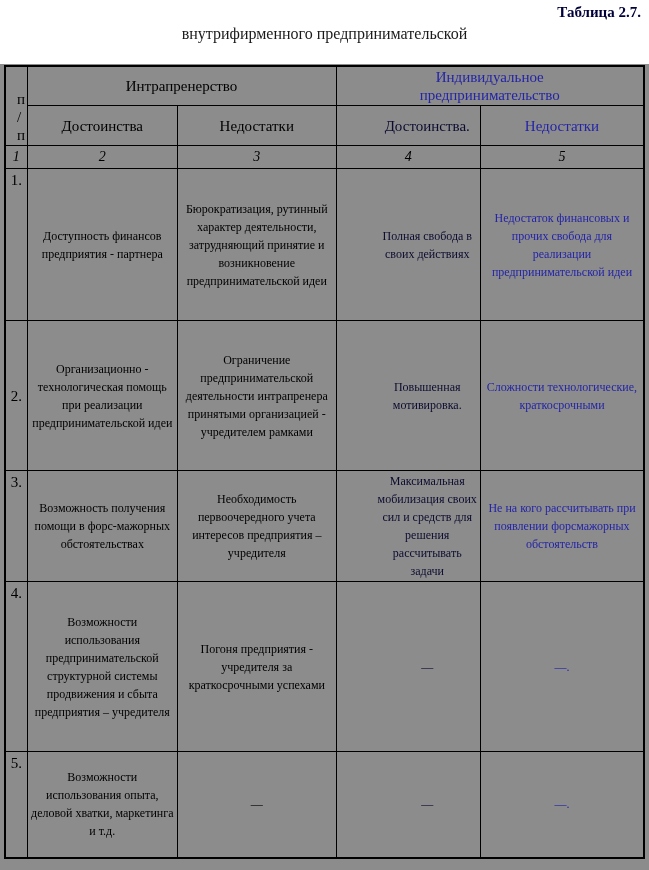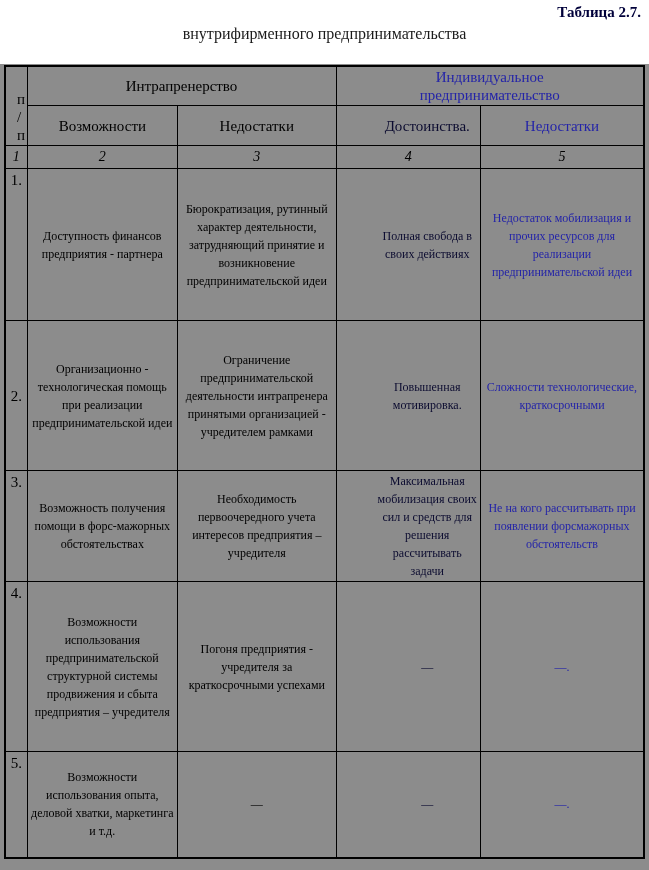--- a/index.html
+++ b/index.html
@@ -53,21 +53,21 @@
   tr.r2 .numcell{vertical-align:middle;}
 </style>
 </head>
 <body>
 
 <div class="page">
 
   <div class="title-area">
     <div class="doc-caption">Таблица 2.7.</div>
     <div class="table-title">
-      <div>внутрифирменного предпринимательства</div>
+      <div>внутрифирменного предпринимательской</div>
     </div>
   </div>
 
   <div class="gray-panel">
     <table>
       <colgroup>
         <col style="width:22px">
         <col style="width:150px">
         <col style="width:158px">
         <col style="width:144px">
@@ -76,40 +76,40 @@
 
       <tbody>
           <tr style="height:35px">
         <td rowspan="2" class="pp-cell">п/п</td>
         <td colspan="2" class="hdr">Интрапренерство</td>
         <td colspan="2" class="hdr blue prewrap">Индивидуальное
 предпринимательство</td>
       </tr>
 
       <tr style="height:40px">
-        <td class="hdr">Возможности</td>
+        <td class="hdr">Достоинства</td>
         <td class="hdr">Недостатки</td>
         <td class="hdr darkblue">Достоинства.</td>
         <td class="hdr blue">Недостатки</td>
       </tr>
 
       <tr style="height:23px">
         <td class="idx">1</td>
         <td class="idx">2</td>
         <td class="idx">3</td>
         <td class="idx">4</td>
         <td class="idx">5</td>
       </tr>
 
       <tr style="height:152px" class="r1">
         <td class="numcell">1.</td>
         <td>Доступность финансов предприятия - партнера</td>
         <td>Бюрократизация, рутинный характер деятельности, затрудняющий принятие и возникновение предпринимательской идеи</td>
         <td class="darkblue">Полная свобода в своих действиях</td>
-        <td class="blue">Недостаток мобилизация и прочих ресурсов для реализации предпринимательской идеи</td>
+        <td class="blue">Недостаток финансовых и прочих свобода для реализации предпринимательской идеи</td>
       </tr>
 
       <tr style="height:150px" class="r2">
         <td class="numcell">2.</td>
         <td>Организационно - технологическая помощь при реализации предпринимательской идеи</td>
         <td>Ограничение предпринимательской деятельности интрапренера принятыми организацией - учредителем рамками</td>
         <td class="darkblue">Повышенная мотивировка.</td>
         <td class="blue">Сложности технологические, краткосрочными</td>
       </tr>
 

